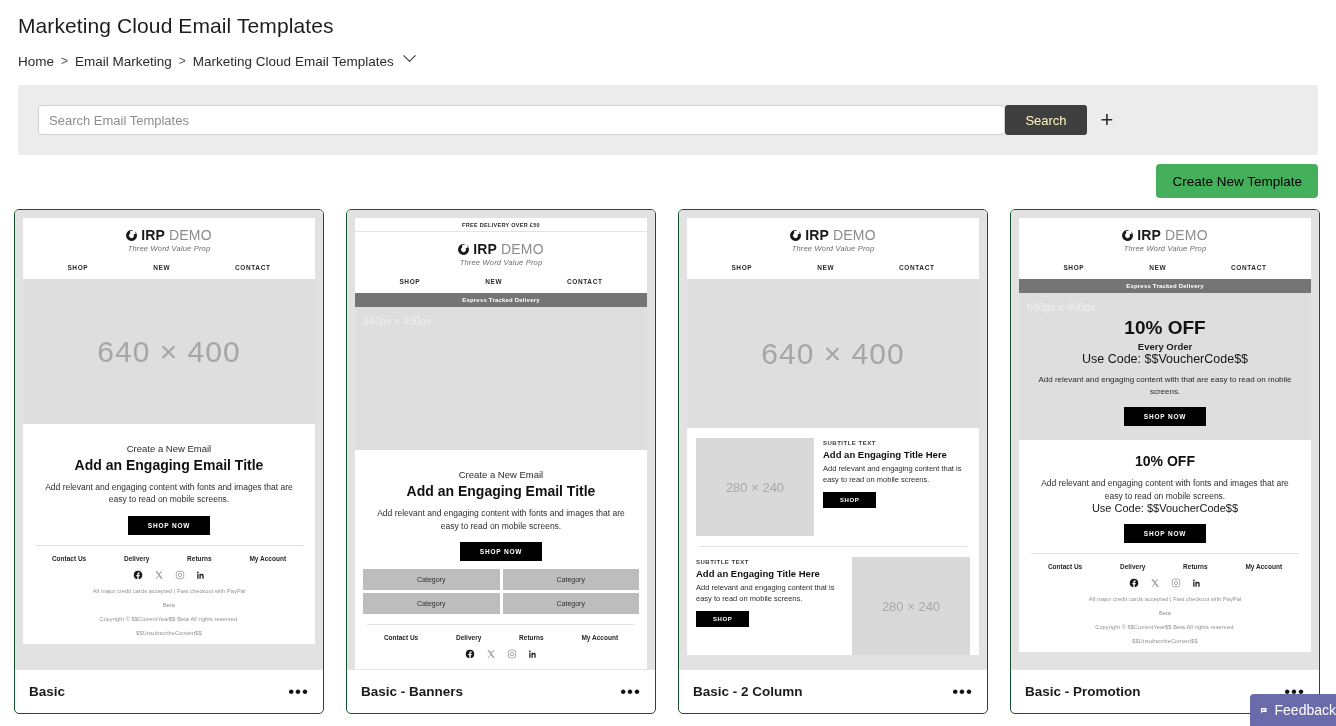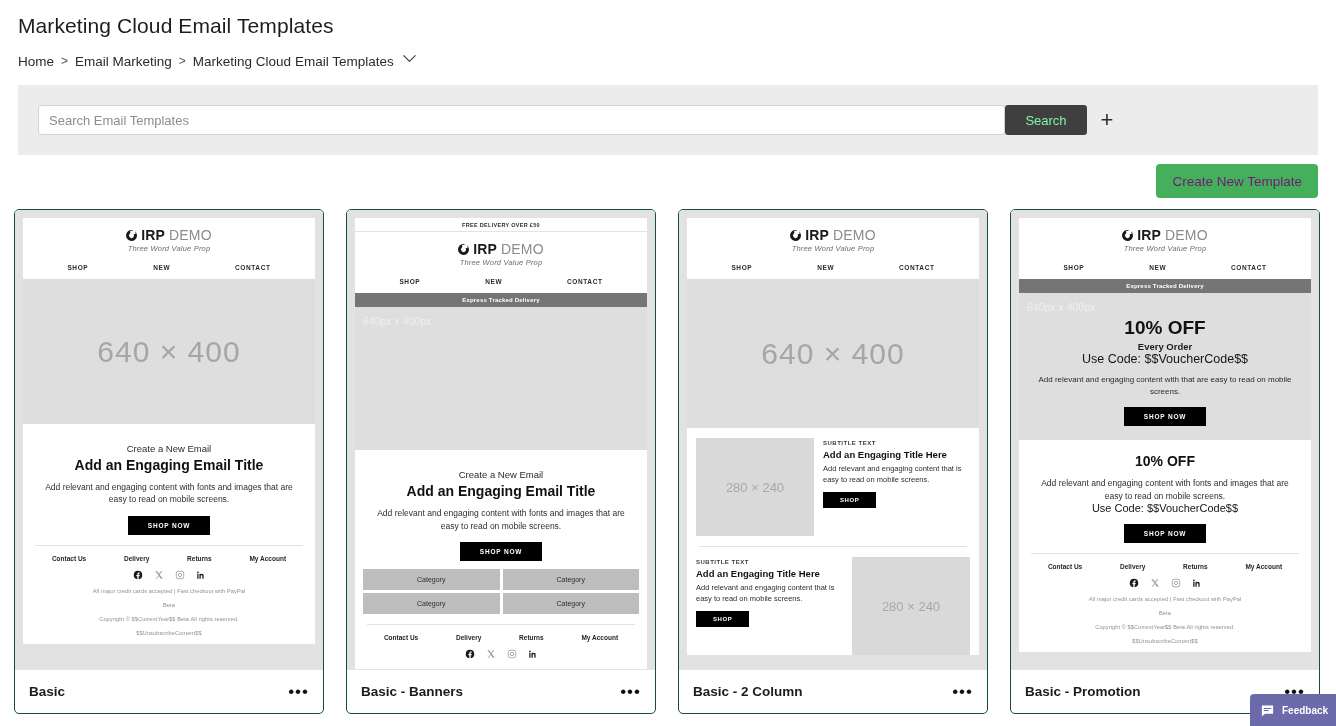--- a/index.html
+++ b/index.html
@@ -40,21 +40,21 @@
     position: absolute; left: 20px; top: 20px;
     width: 967px; height: 30px;
     background: #fff; border: 1px solid #d2d2d2; border-radius: 3px;
     font-family: "Liberation Sans", sans-serif; font-size: 13px;
     padding: 0 10px; color: #333; outline: none;
   }
   .search-input::placeholder { color: #8d8d8d; }
   .search-btn {
     position: absolute; left: 987px; top: 20px;
     width: 82px; height: 30px;
-    background: #3f3f3f; color: #86efac; border: none; border-radius: 3px;
+    background: #3f3f3f; color: #fef9c3; border: none; border-radius: 3px;
     font-family: "Liberation Sans", sans-serif; font-size: 13px; cursor: pointer;
   }
   .plus-btn {
     position: absolute; left: 1079px; top: 21px;
     width: 20px; height: 28px; line-height: 28px; text-align: center;
     font-size: 22px; color: #2b2b2b; cursor: pointer; font-weight: 300;
   }
 
   
   .tabbar {
@@ -76,21 +76,21 @@
   .tab.active::after {
     content: ""; position: absolute; left: 0; right: 0; bottom: -1px; height: 2px; background: #fff;
   }
   .tab.inactive {
     left: 163px; width: 137px;
     background: #f0f0f0; color: #9a9a9a; font-weight: 400;
   }
   .create-btn {
     position: absolute; right: 18px; top: 164px;
     height: 34px; padding: 0 16px;
-    background: #44b05b; color: #701a75; border: none; border-radius: 4px;
+    background: #44b05b; color: #000000; border: none; border-radius: 4px;
     font-family: "Liberation Sans", sans-serif; font-size: 13.5px; cursor: pointer;
   }
 
   
   .grid {
     position: absolute; left: 14px; top: 209px;
     display: flex; gap: 22px;
   }
   .card {
     width: 310px; height: 505px;
@@ -208,21 +208,21 @@
   .promo-copy { font-size: 8px; line-height: 1.45; color: #2b2b2b; margin-top: 8px; }
   .white-promo { background:#fff; text-align: center; padding: 13px 16px 0; }
 
   
   .feedback {
     position: absolute; right: 0; bottom: 0;
     background: #6b6bac; color: #fff;
     height: 32px; width: 86px;
     display: flex; align-items: center; gap: 7px;
     padding-left: 10px; border-radius: 4px 0 0 0;
-    font-size: 10px; cursor: pointer; overflow: hidden; font-weight: bold;
+    font-size: 14px; cursor: pointer; overflow: hidden;
   }
 </style>
 </head>
 <body>
 
 <div class="page">
 
   <div class="page-title">Marketing Cloud Email Templates</div>
 
   <div class="breadcrumb">

